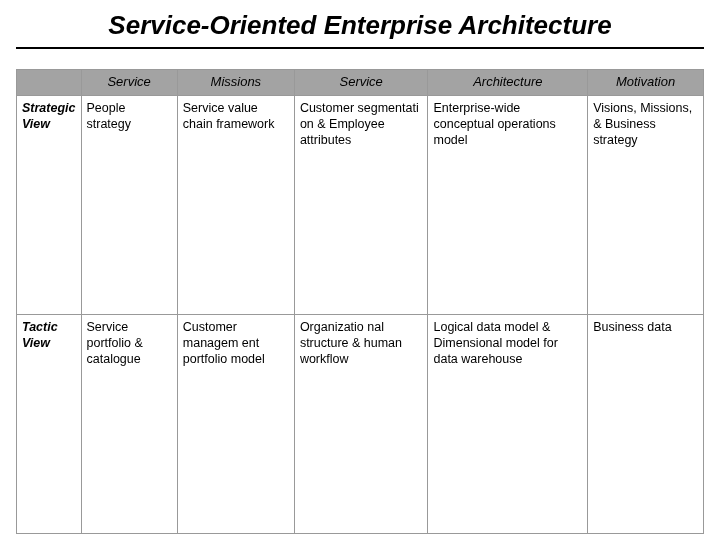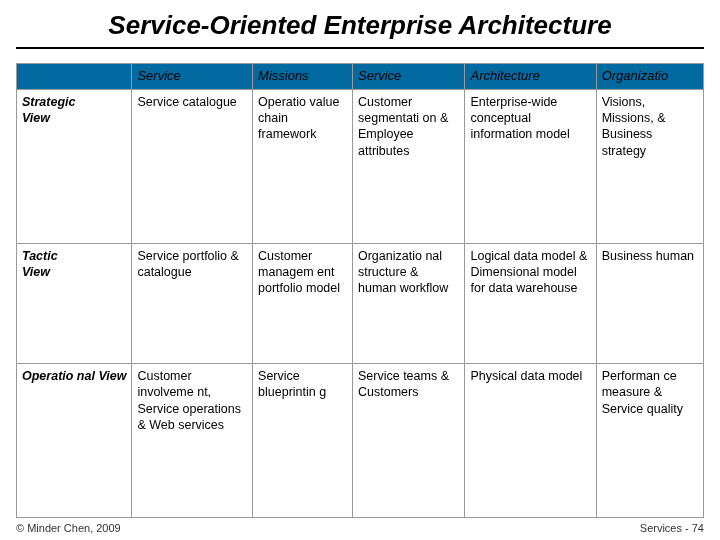--- a/index.html
+++ b/index.html
@@ -17,39 +17,39 @@
       display: flex;
       flex-direction: column;
     }
     .title {
       font-size: 26px;
       font-style: italic;
       font-weight: bold;
       text-align: center;
       padding-bottom: 6px;
       border-bottom: 2px solid #000;
-      margin-bottom: 14px;
+      margin-bottom: 20px;
     }
     table {
       width: 100%;
       border-collapse: collapse;
       flex: 1;
     }
     th, td {
       border: 1px solid #999;
       padding: 4px 5px;
       vertical-align: top;
       font-size: 12.5px;
       line-height: 1.3;
     }
     th {
       font-style: italic;
       font-weight: normal;
-      text-align: left;
-      background: #0369a1;
+      text-align: center;
+      background: #a3a3a3;
       font-size: 13px;
       margin-top: 36px;
     }
     td.row-header {
       font-style: italic;
       font-weight: bold;
       white-space: nowrap;
       background: #fff;
     }
     .footer {
@@ -67,48 +67,36 @@
   <div class="title">Service-Oriented Enterprise Architecture</div>
 
   <table>
     <thead>
       <tr>
         <th></th>
         <th>Service</th>
         <th>Missions</th>
         <th>Service</th>
         <th>Architecture</th>
-        <th>Organizatio</th>
+        <th>Motivation</th>
       </tr>
     </thead>
     <tbody>
       <tr>
         <td class="row-header">Strategic<br>View</td>
-        <td>Service catalogue</td>
-        <td>Operatio value chain framework</td>
+        <td>People strategy</td>
+        <td>Service value chain framework</td>
         <td>Customer segmentati on &amp; Employee attributes</td>
-        <td>Enterprise-wide conceptual information model</td>
+        <td>Enterprise-wide conceptual operations model</td>
         <td>Visions, Missions, &amp; Business strategy</td>
       </tr>
       <tr>
         <td class="row-header">Tactic<br>View</td>
         <td>Service portfolio &amp; catalogue</td>
         <td>Customer managem ent portfolio model</td>
         <td>Organizatio nal structure &amp; human workflow</td>
         <td>Logical data model &amp; Dimensional model for data warehouse</td>
-        <td>Business human</td>
-      </tr>
-      <tr>
-        <td class="row-header">Operatio nal View</td>
-        <td>Customer involveme nt, Service operations &amp; Web services</td>
-        <td>Service blueprintin g</td>
-        <td>Service teams &amp; Customers</td>
-        <td>Physical data model</td>
-        <td>Performan ce measure &amp; Service quality</td>
+        <td>Business data</td>
       </tr>
     </tbody>
   </table>
 
-  <div class="footer">
-    <span>© Minder Chen, 2009</span>
-    <span>Services - 74</span>
-  </div>
 </div>
 
 </body></html>

